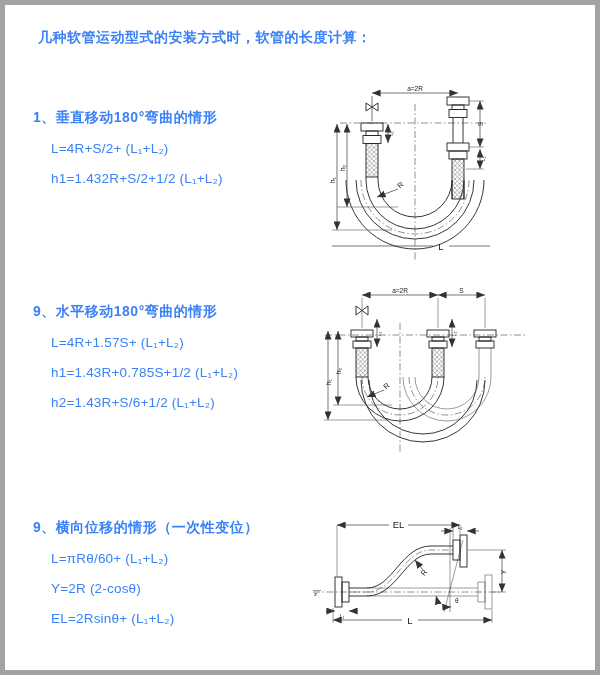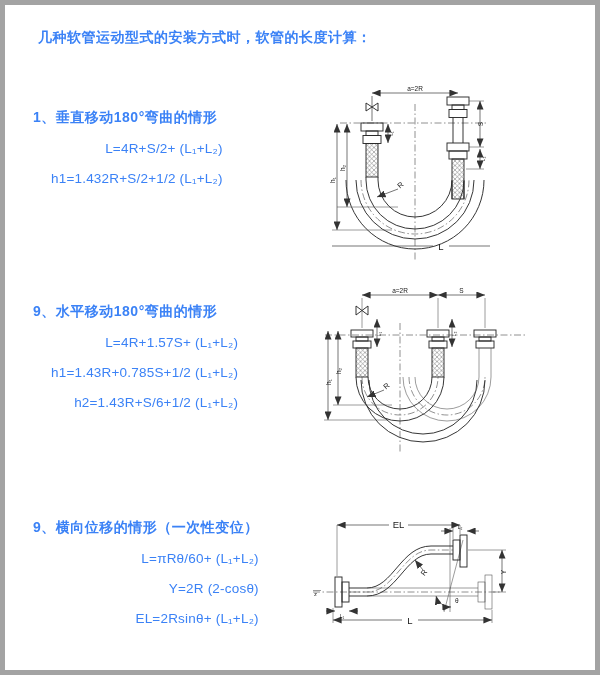--- a/index.html
+++ b/index.html
@@ -10,21 +10,21 @@
   }
   .title{
     position:absolute;left:33px;top:24px;font-size:14px;font-weight:700;
     letter-spacing:0.5px;white-space:nowrap;
   }
   .sec{position:absolute;left:28px;}
   #sec1{top:104px;} #sec2{top:298px;} #sec3{top:514px;}
   .heading{font-size:14px;font-weight:700;letter-spacing:0.5px;white-space:nowrap;}
   .formula{
     font-size:13.5px;font-weight:400;margin:13px 0 0 18px;line-height:17px;
-    white-space:nowrap;letter-spacing:0.2px;text-align:right;
+    white-space:nowrap;letter-spacing:0.2px;
   }
   .formula:first-of-type{margin-top:11px;}
   .diag{position:absolute;}
   #d1{left:315px;top:75px;width:270px;height:185px;}
   #d2{left:315px;top:280px;width:270px;height:175px;}
   #d3{left:300px;top:505px;width:300px;height:140px;}
   svg{overflow:visible;}
   svg text{stroke:none;fill:#1a1a1a;font-family:"Liberation Sans",sans-serif;}
   .lab{font-size:6.5px;}
   .lab-s{font-size:5px;}

